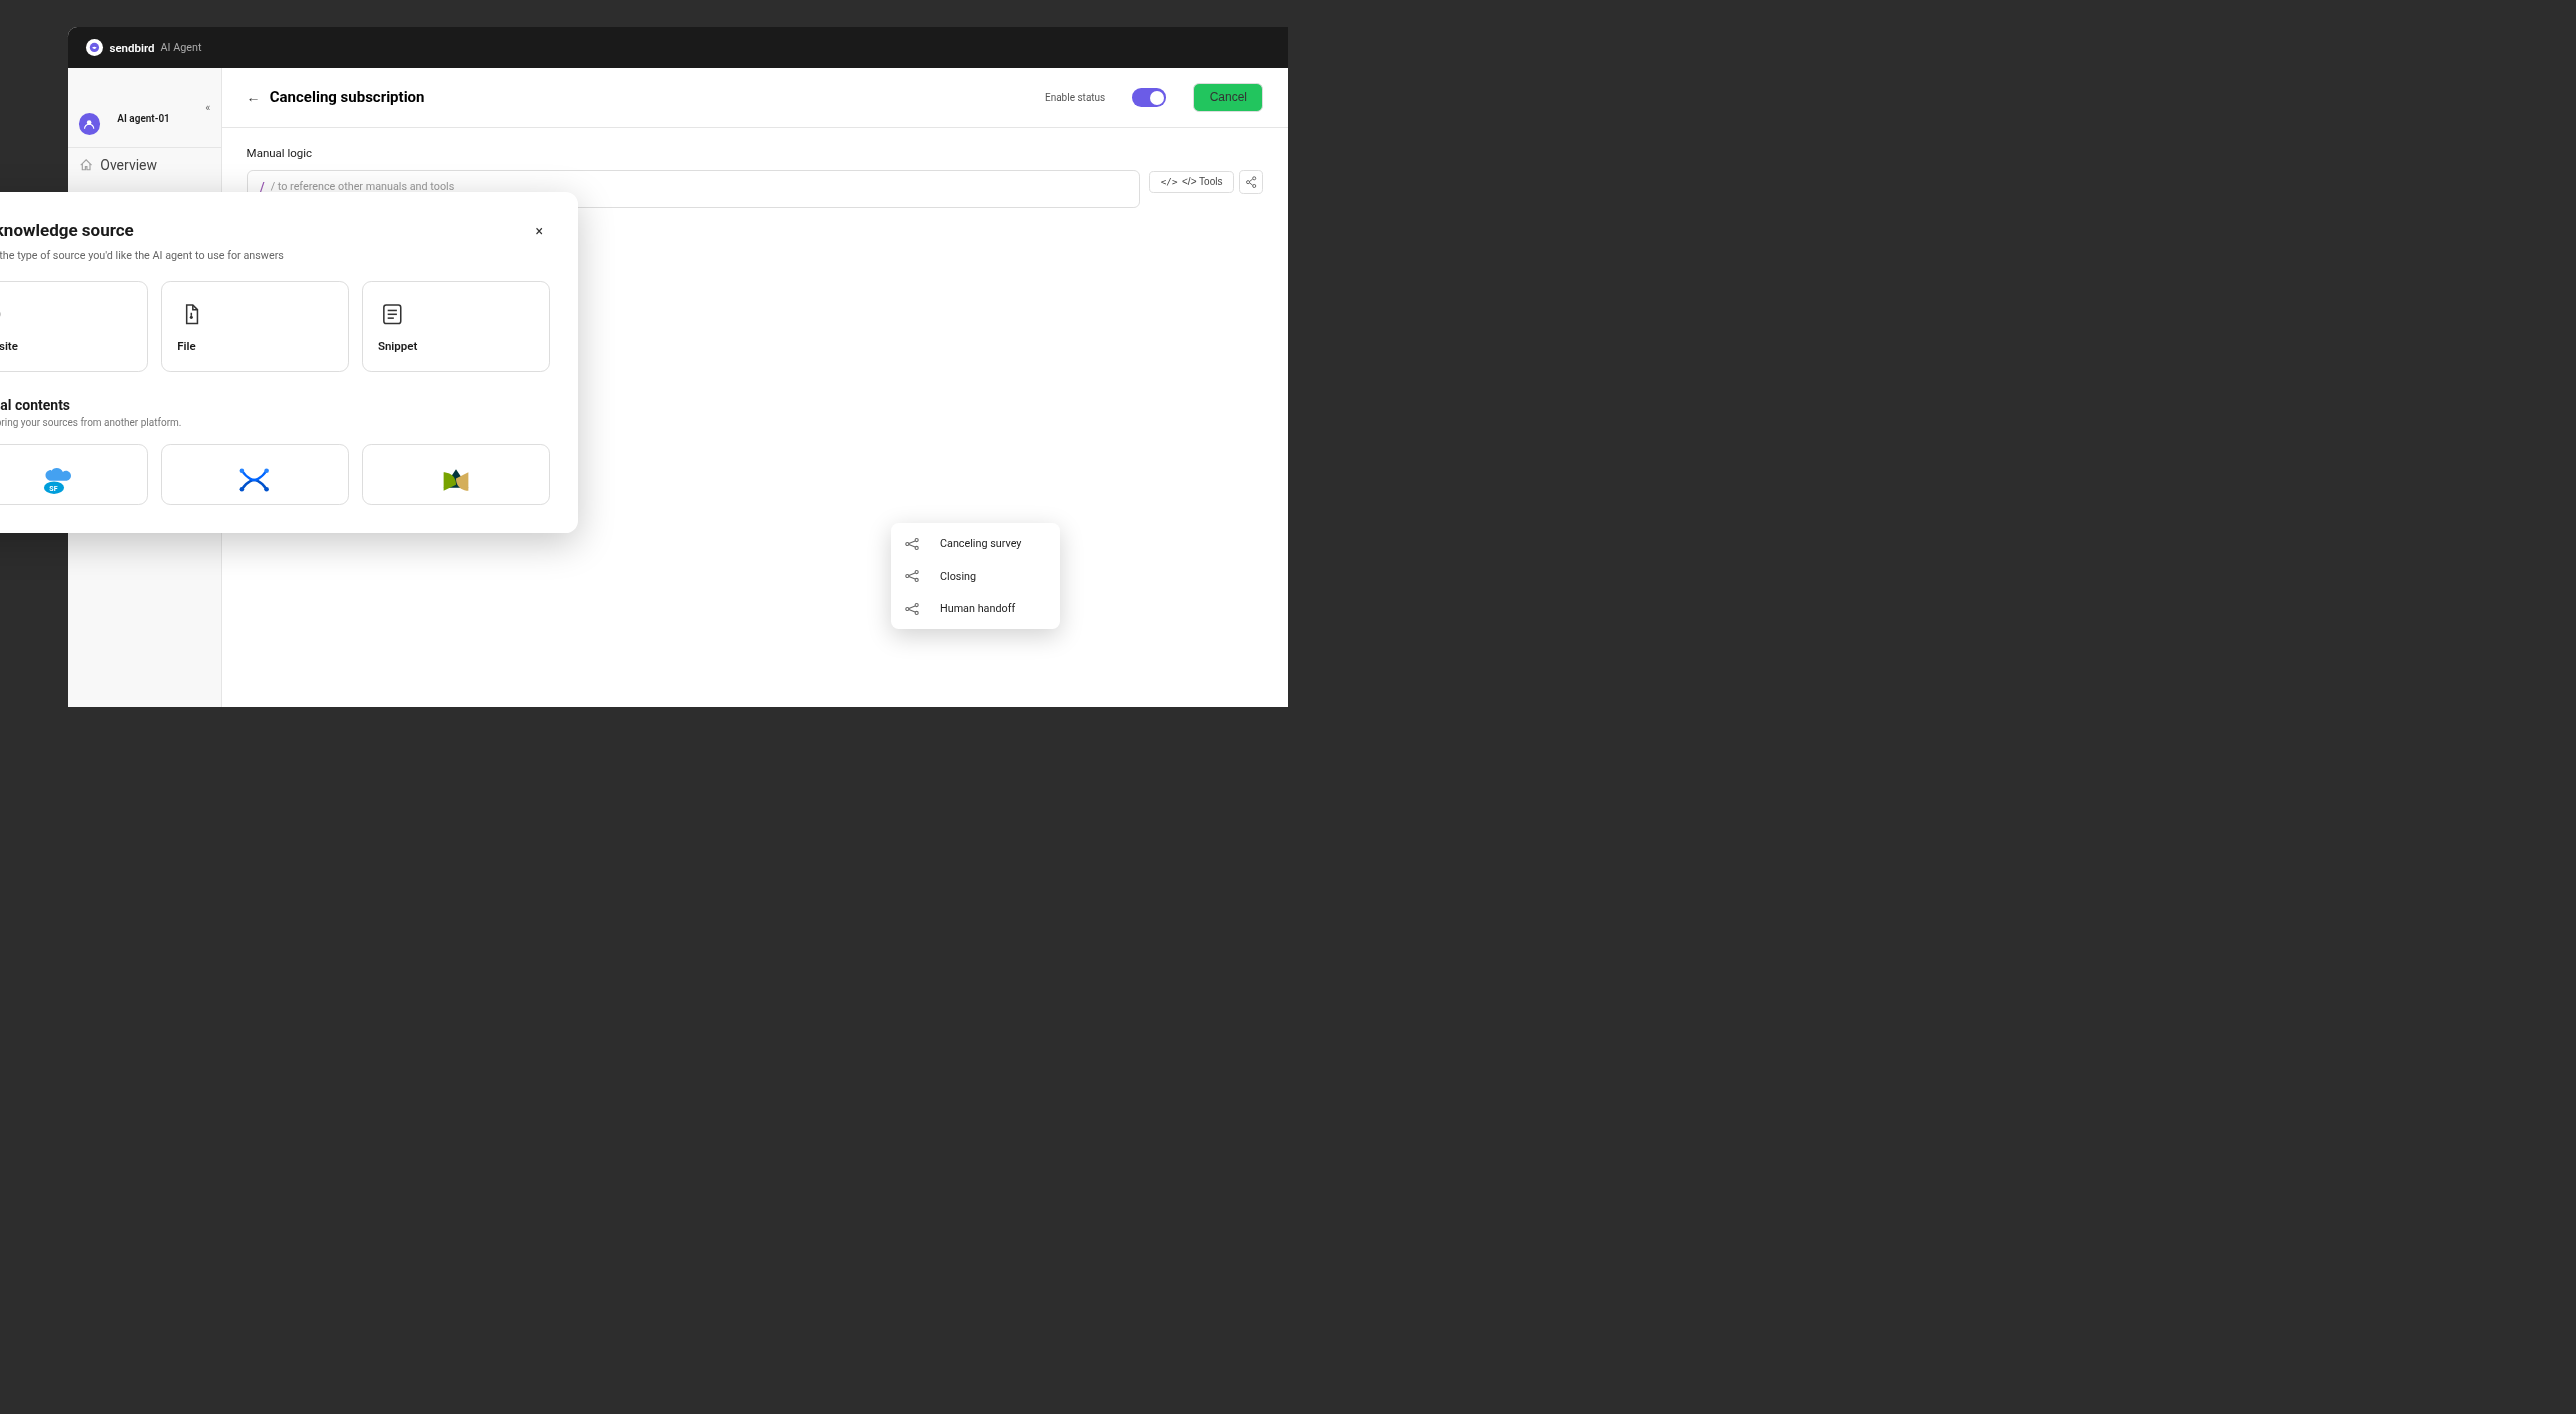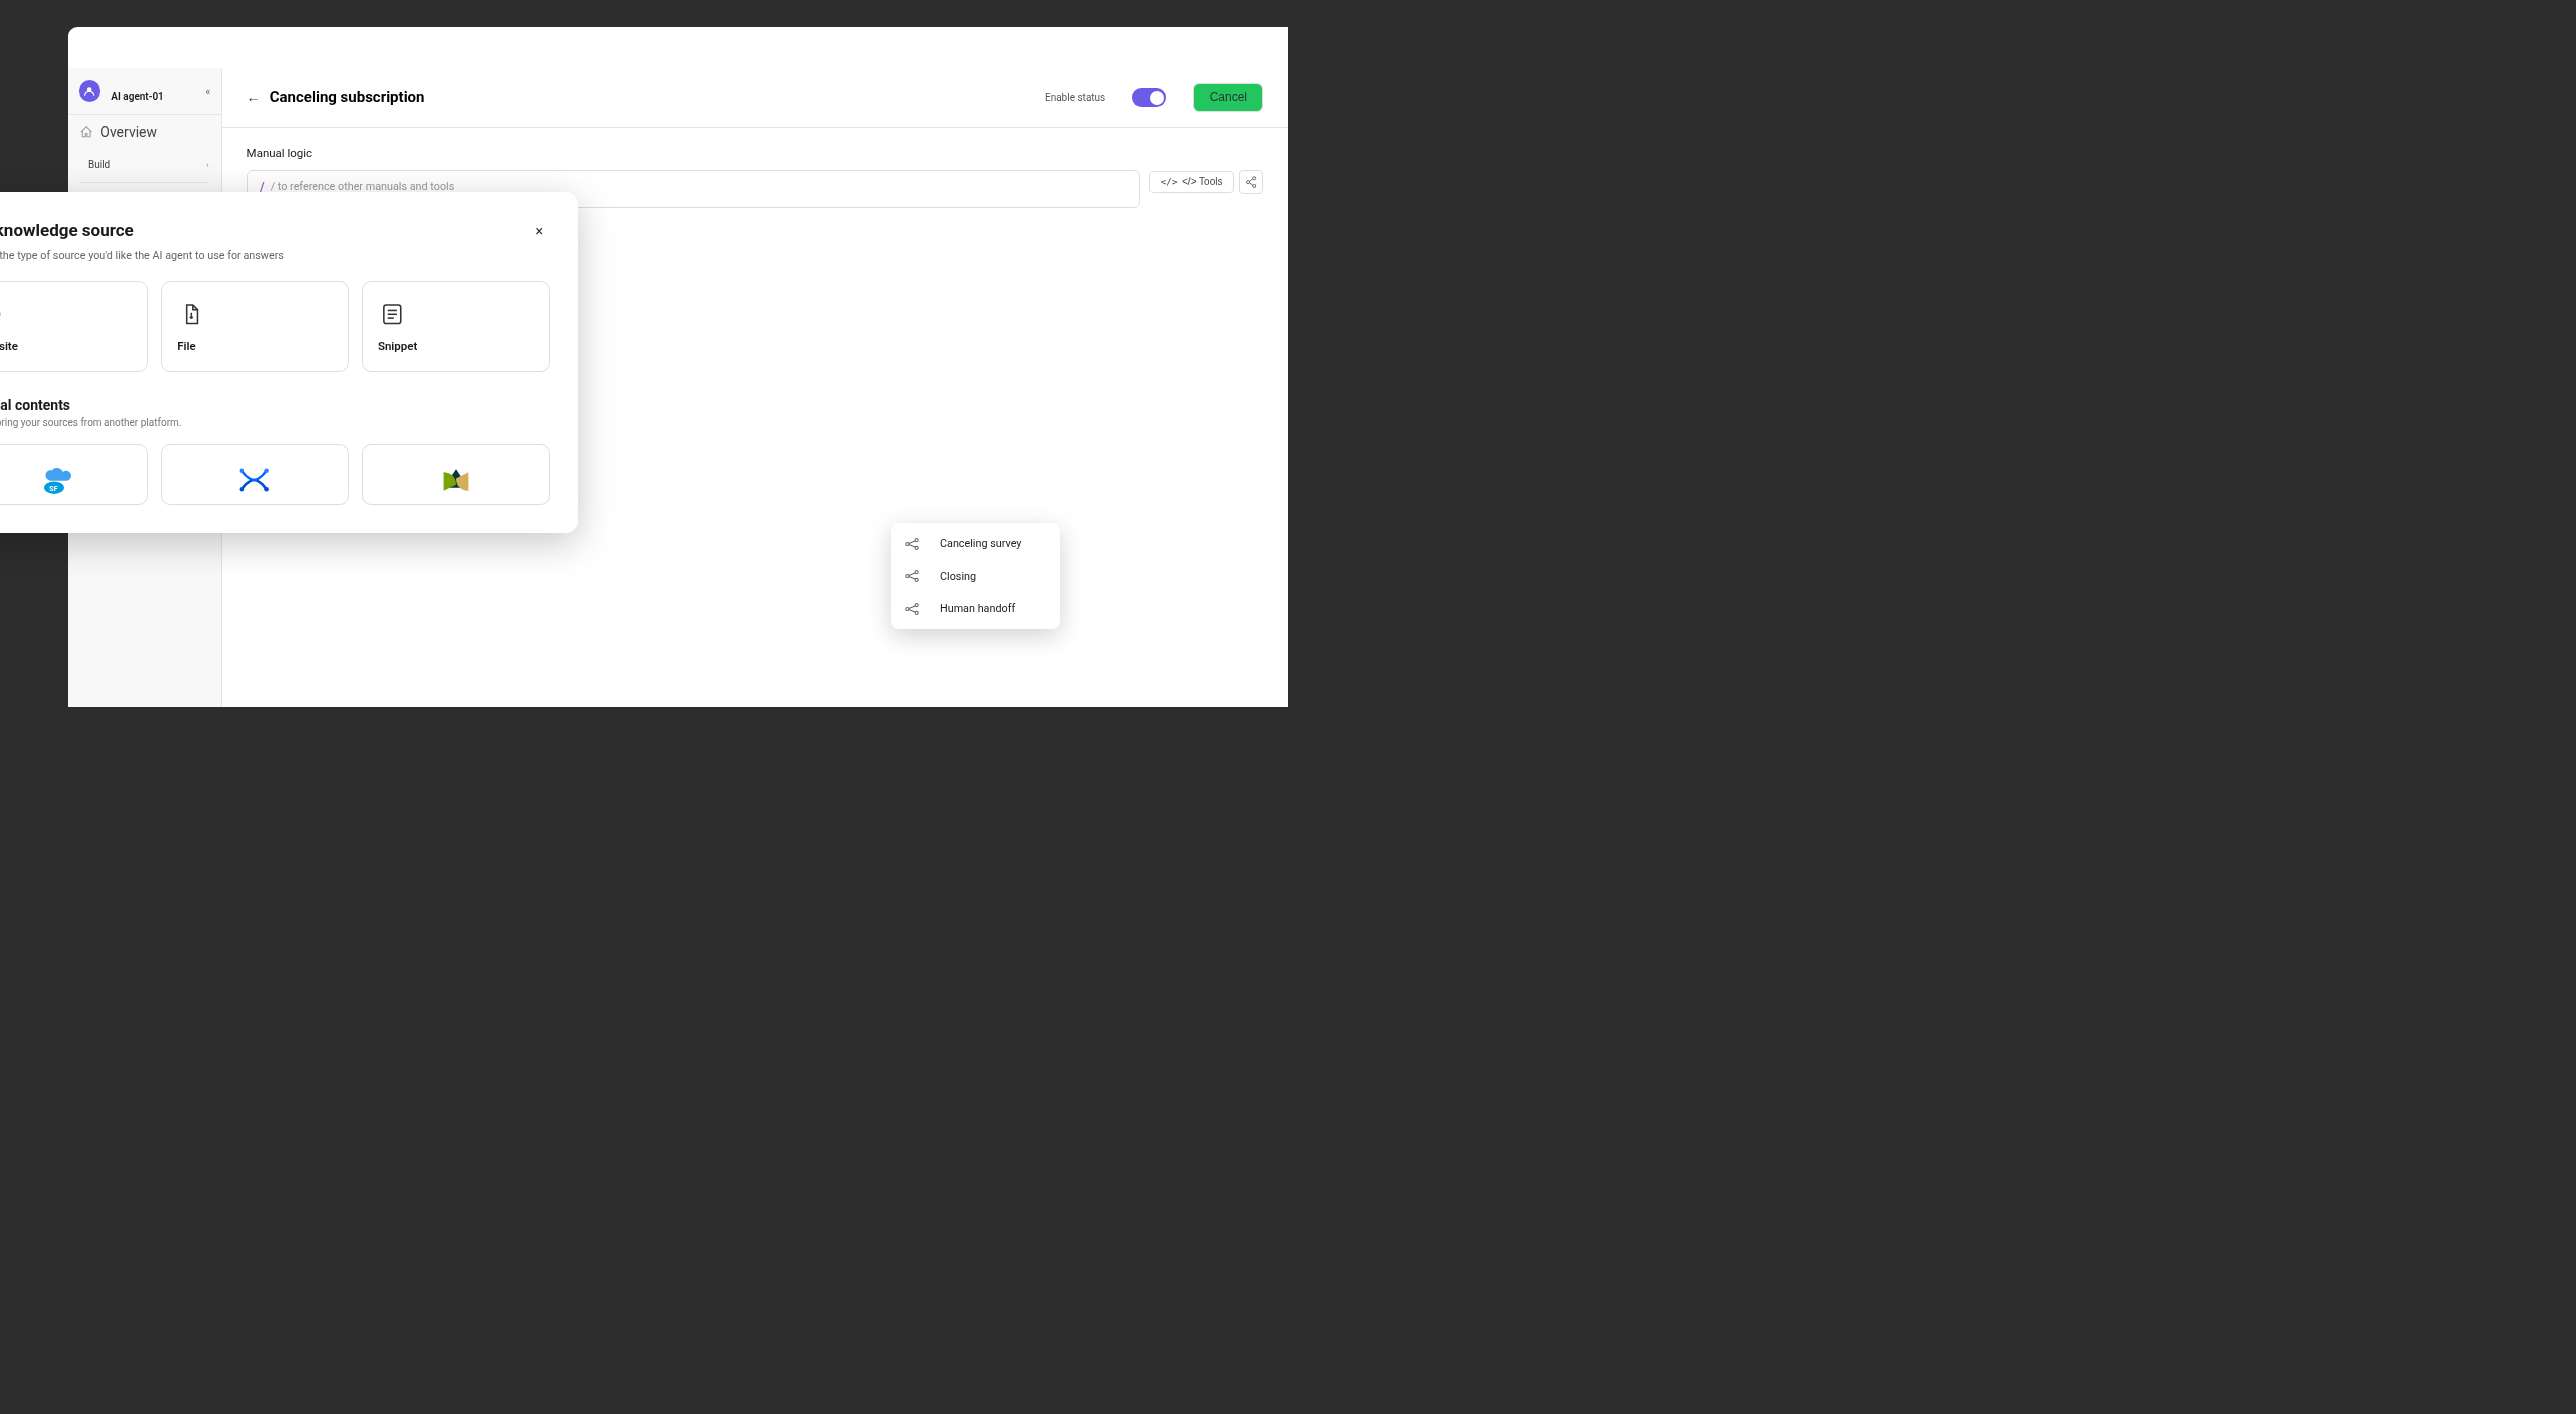--- a/index.html
+++ b/index.html
@@ -82,22 +82,23 @@
     .agent-header {
       display: flex;
       align-items: center;
       justify-content: space-between;
       padding: 12.3px 10.8px;
       border-bottom: 0.8px solid #e5e5e5;
     }
 
     .agent-info {
       display: flex;
-      align-items: flex-end;
-      gap: 11px;
+      align-items: flex-start;
+      gap: 17px;
+      margin-top: 33px;
     }
 
     .agent-avatar {
       width: 21.5px;
       height: 21.5px;
       background: #6b5ce7;
       border-radius: 50%;
       display: flex;
       align-items: center;
       justify-content: center;
@@ -447,20 +448,32 @@
       height: 61px;
     }
   </style>
 </head>
 <body>
 
 <div style="position:absolute;top:0;left:0;right:0;bottom:0;background:#2d2d2d;"></div>
 
 <div class="app-window">
 
+  <div class="app-header">
+    <div class="sendbird-logo">
+      <div class="sendbird-icon">
+        <svg viewBox="0 0 14 14" fill="none">
+          <circle cx="7" cy="7" r="6" fill="#6b5ce7"></circle>
+          <path d="M4 7.5 Q7 4.5 10 7.5 Q7 10.5 4 7.5Z" fill="#fff"></path>
+        </svg>
+      </div>
+      <span class="logo-text">sendbird</span>
+      <span class="agent-label">AI Agent</span>
+    </div>
+  </div>
 
   <div class="sidebar">
     <div class="agent-header">
       <div class="agent-info">
         <div class="agent-avatar">
           <svg width="12.3" height="12.3" viewBox="0 0 16 16" fill="none">
             <circle cx="8" cy="6" r="3" fill="#fff"></circle>
             <path d="M2 14c0-3.3 2.7-6 6-6s6 2.7 6 6" stroke="#fff" stroke-width="1.5" fill="none"></path>
           </svg>
         </div>

